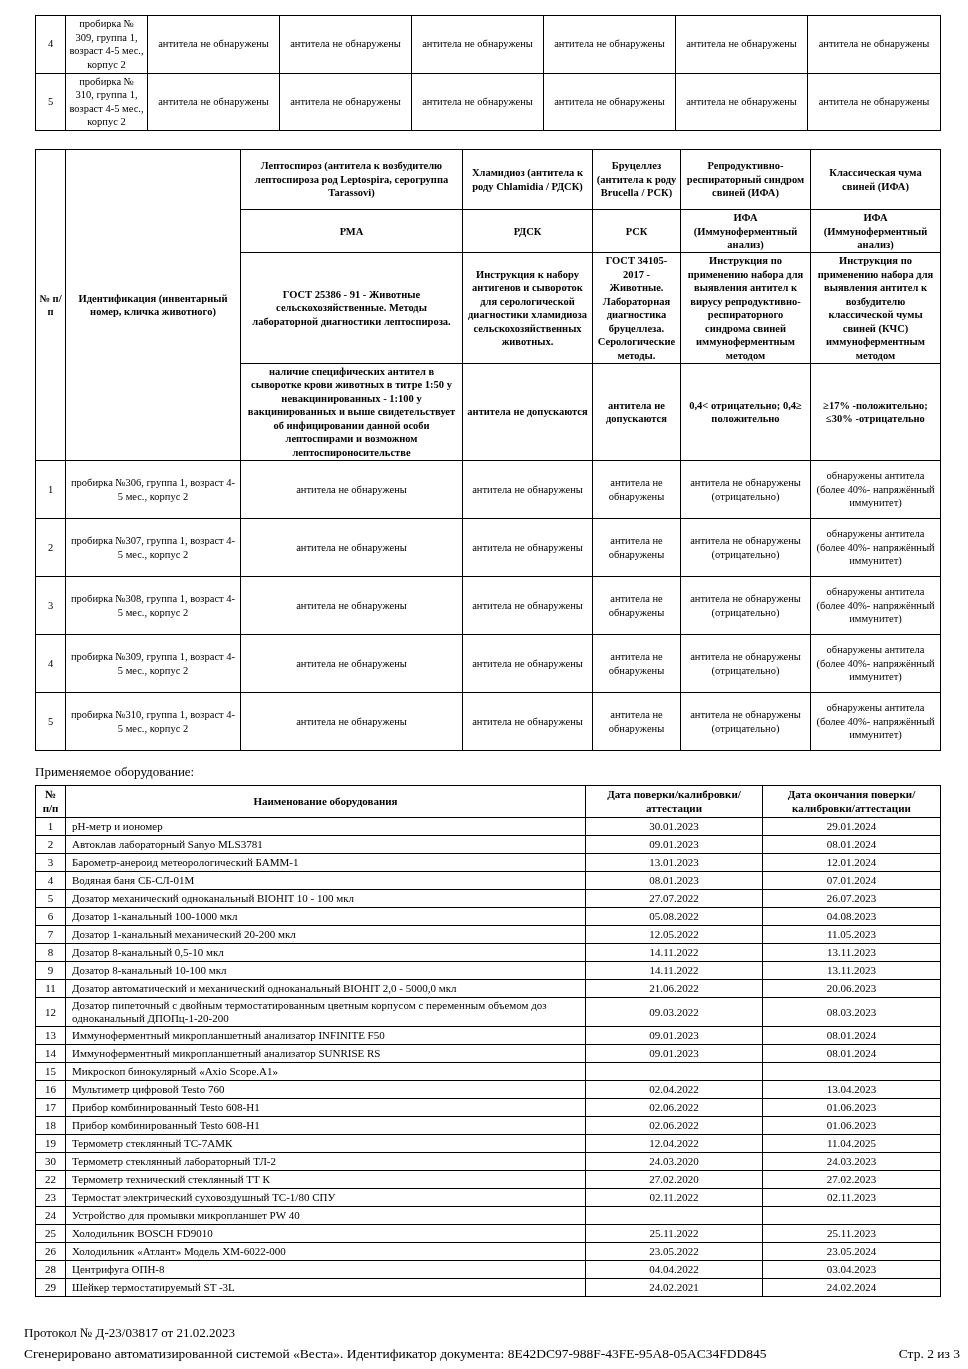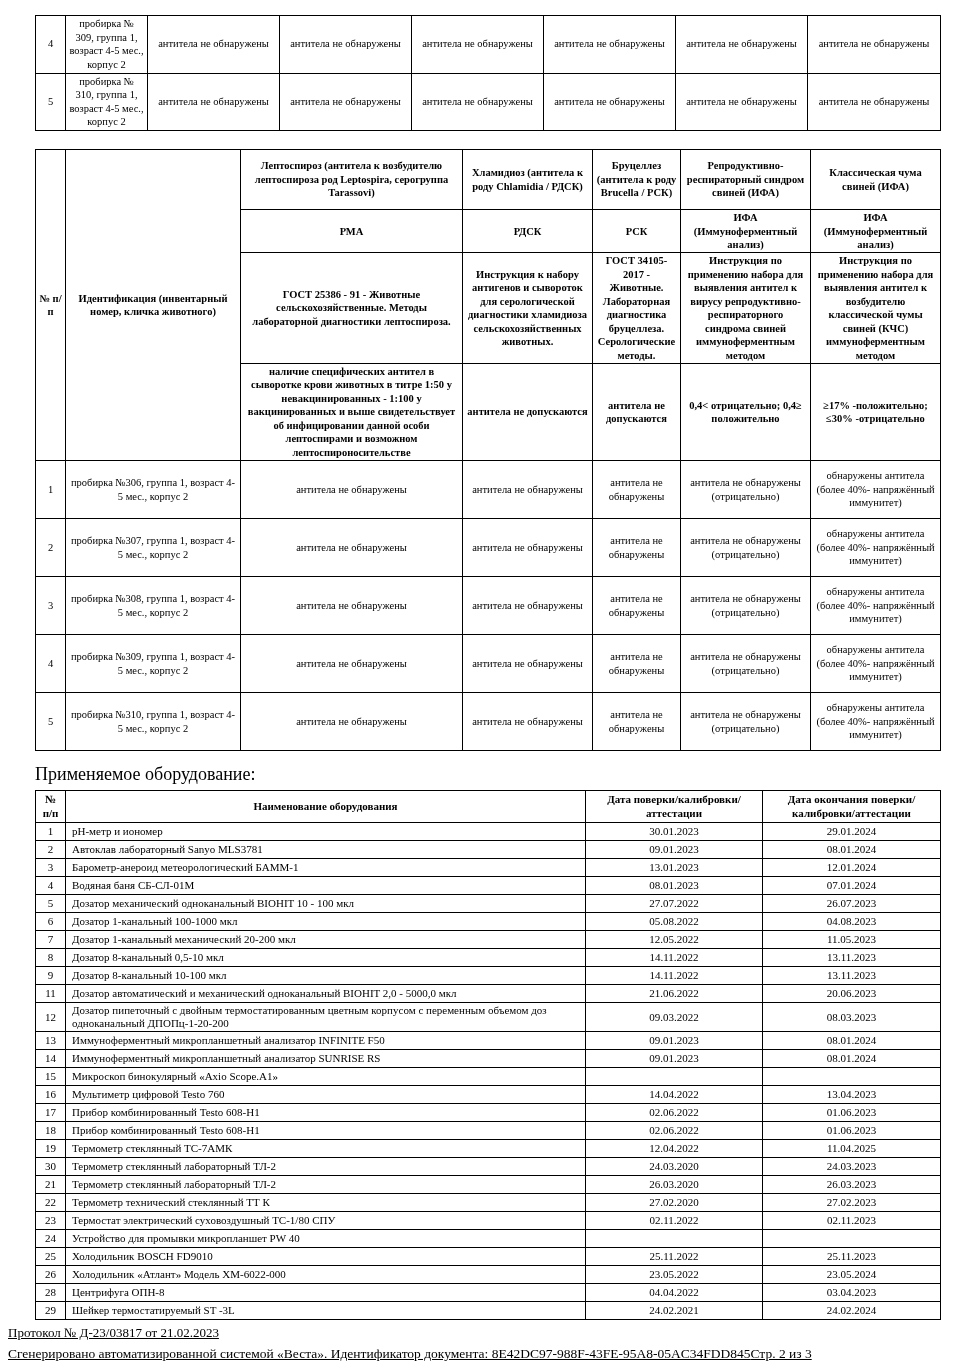--- a/index.html
+++ b/index.html
@@ -24,30 +24,30 @@
 
   
   .mt { margin-top:18px; font-size:10.5px; line-height:1.28; }
   .mt .h1 { height:60px; }
   .mt .h2 { height:36px; }
   .mt .h3 { height:110px; }
   .mt .h4 { height:92px; }
   .mt tbody tr { height:58px; }
 
   
-  .section-title { margin-top:13px; font-size:18px; }
+  .section-title { margin-top:13px; font-size:13px; }
   .eq { margin-top:5px; font-size:11px; line-height:1.2; }
   .eq thead tr { height:32px; }
   .eq tbody tr { height:18px; }
   .eq td.name { text-align:left; padding-left:6px; }
 
   
-  .footer { position:absolute; left:8px; right:8px; bottom:7px; font-size:13.5px;text-decoration:underline; }
+  .footer { position:absolute; left:24px; right:8px; bottom:7px; font-size:13.5px; }
   .footer .line1 { margin-bottom:5px; font-size:13px; }
-  .footer .line2 { display:flex; justify-content:flex-start; align-items:baseline; }
+  .footer .line2 { display:flex; justify-content:space-between; align-items:baseline; }
 </style>
 </head>
 <body>
 
 <div class="page">
 
   <table class="tt">
     <colgroup>
       <col style="width:30px">
         <col style="width:82px">
@@ -294,21 +294,21 @@
         <tr>
           <td>15</td>
           <td class="name">Микроскоп бинокулярный «Axio Scope.A1»</td>
           <td></td>
           <td></td>
         </tr>
 
         <tr>
           <td>16</td>
           <td class="name">Мультиметр цифровой Testo 760</td>
-          <td>14.04.2022</td>
+          <td>02.04.2022</td>
           <td>13.04.2023</td>
         </tr>
 
         <tr>
           <td>17</td>
           <td class="name">Прибор комбинированный Testo 608-H1</td>
           <td>02.06.2022</td>
           <td>01.06.2023</td>
         </tr>
 
@@ -326,26 +326,20 @@
           <td>11.04.2025</td>
         </tr>
 
         <tr>
           <td>30</td>
           <td class="name">Термометр стеклянный лабораторный ТЛ-2</td>
           <td>24.03.2020</td>
           <td>24.03.2023</td>
         </tr>
 
-        <tr>
-          <td>21</td>
-          <td class="name">Термометр стеклянный лабораторный ТЛ-2</td>
-          <td>26.03.2020</td>
-          <td>26.03.2023</td>
-        </tr>
 
         <tr>
           <td>22</td>
           <td class="name">Термометр технический стеклянный ТТ К</td>
           <td>27.02.2020</td>
           <td>27.02.2023</td>
         </tr>
 
         <tr>
           <td>23</td>

